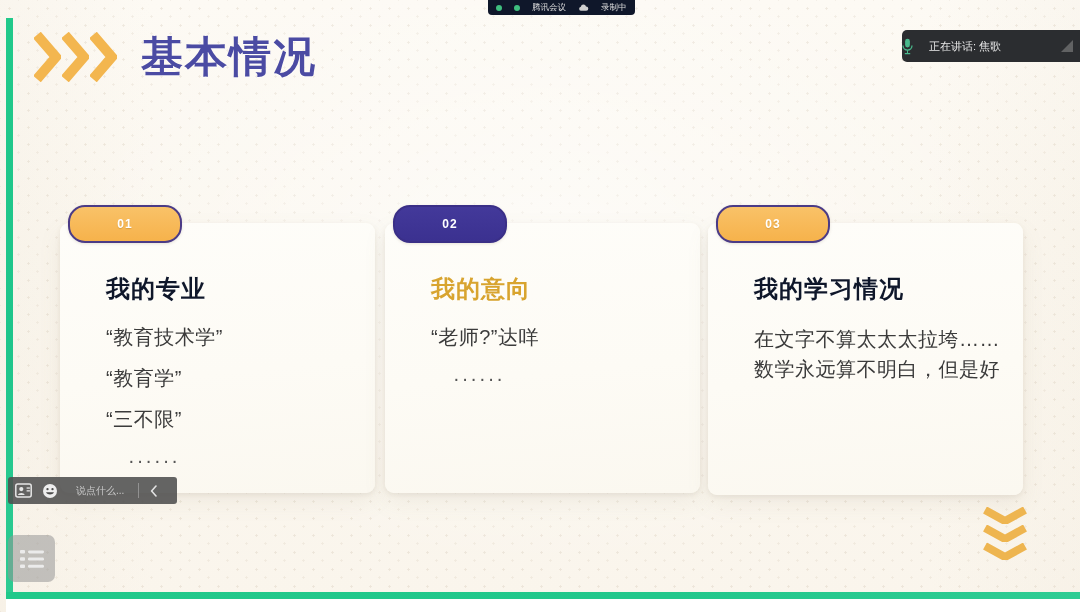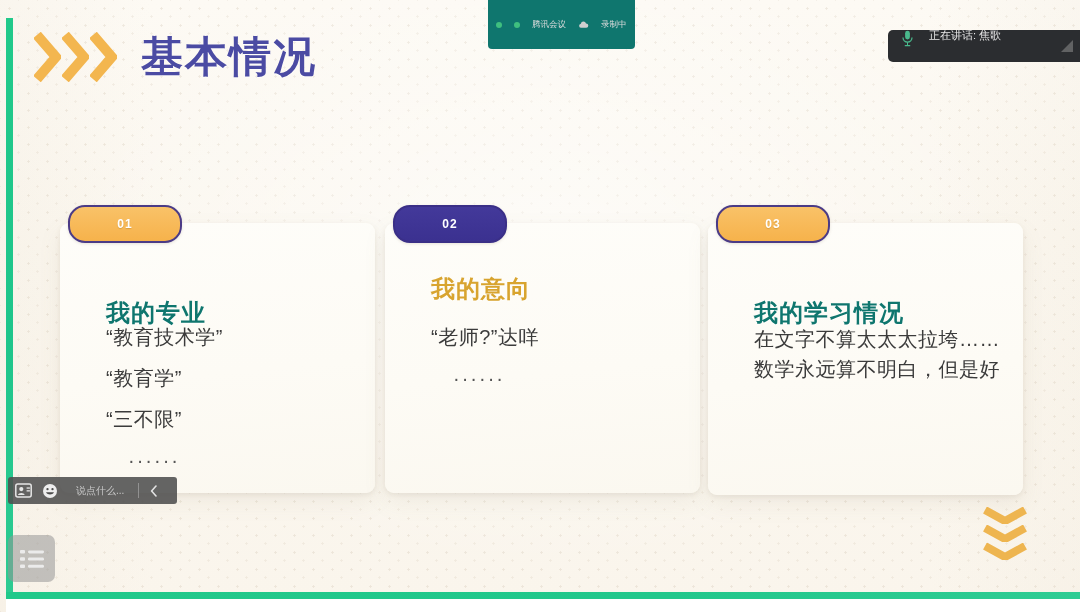--- a/index.html
+++ b/index.html
@@ -162,21 +162,21 @@
     position: absolute;
     left: 46px;
     top: 72px;
     font-size: 24px;
     font-weight: bold;
     letter-spacing: 1px;
     line-height: 1;
     text-shadow: 0 1px 0 rgba(255,255,255,0.8);
     white-space: nowrap;
   }
-  .card-title.purple { color: #0f766e; margin-top: 24px; }
+  .card-title.purple { color: #0f172a; }
   .card-title.gold   { color: #d8a42f; }
 
   .card-lines {
     position: absolute;
     left: 46px;
     top: 122px;
     right: 16px;
   }
   .card-line {
     font-size: 20px;
@@ -259,27 +259,27 @@
     align-items: center;
     justify-content: center;
   }
 
   
   .meeting-pill {
     position: absolute;
     left: 488px;
     top: 0;
     height: 15px;
-    background: #0f766e;
+    background: #0f172a;
     border-bottom-left-radius: 4px;
     border-bottom-right-radius: 4px;
     display: flex;
     align-items: center;
     gap: 12px;
-    padding: 17px 8px;
+    padding: 0 8px;
   }
   .dot-g {
     width: 6px; height: 6px; border-radius: 50%;
     background: #3fbf7f;
   }
   .meeting-label, .rec-label {
     font-size: 8.5px;
     color: #dcdcdc;
     white-space: nowrap;
     line-height: 1;
@@ -290,21 +290,21 @@
   .speaker-bar {
     position: absolute;
     right: 0;
     top: 30px;
     width: 178px;
     height: 32px;
     background: #2b2d30;
     border-top-left-radius: 5px;
     border-bottom-left-radius: 5px;
     display: flex;
-    padding-left: 14px;
+    align-items: center;
     gap: 16px;
   }
   .mic-icon { width: 11px; height: 17px; }
   .speaker-label {
     font-size: 11px;
     color: #e9e9e9;
     white-space: nowrap;
     line-height: 1;
   }
   .speaker-corner {

